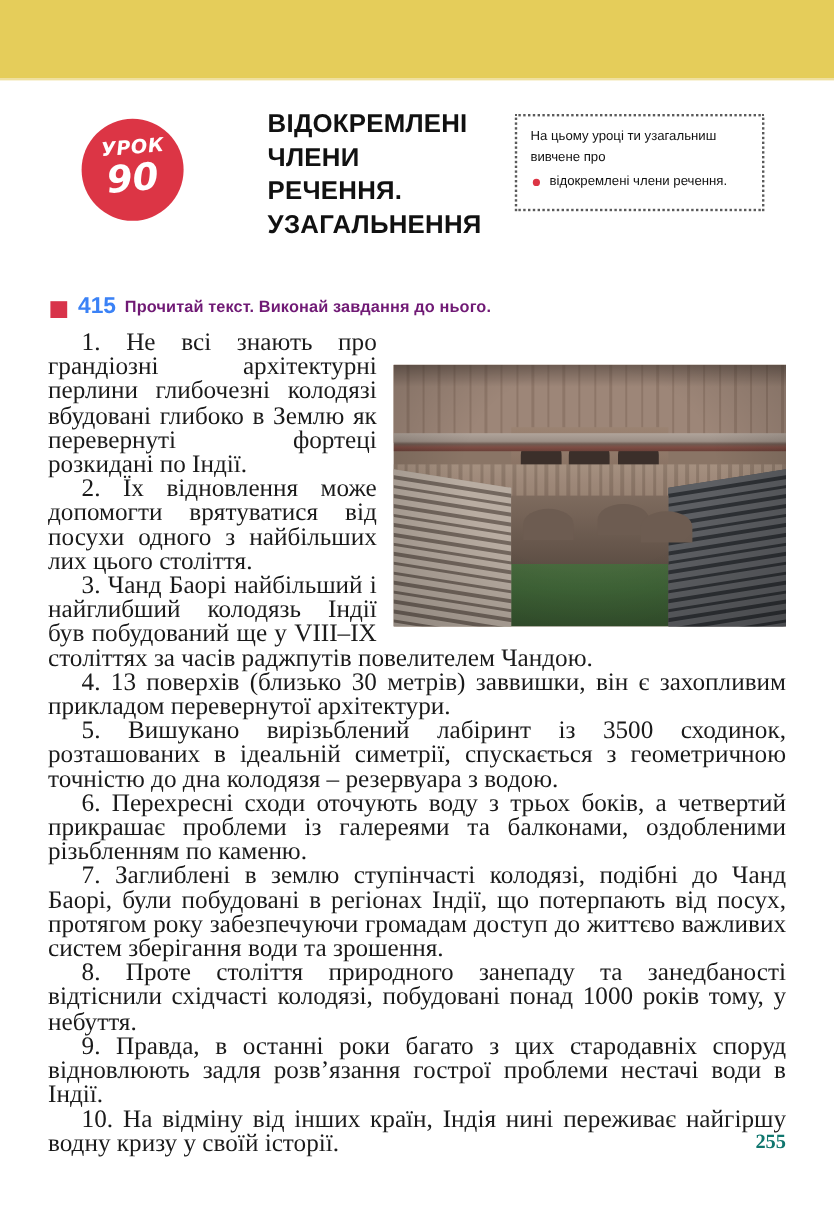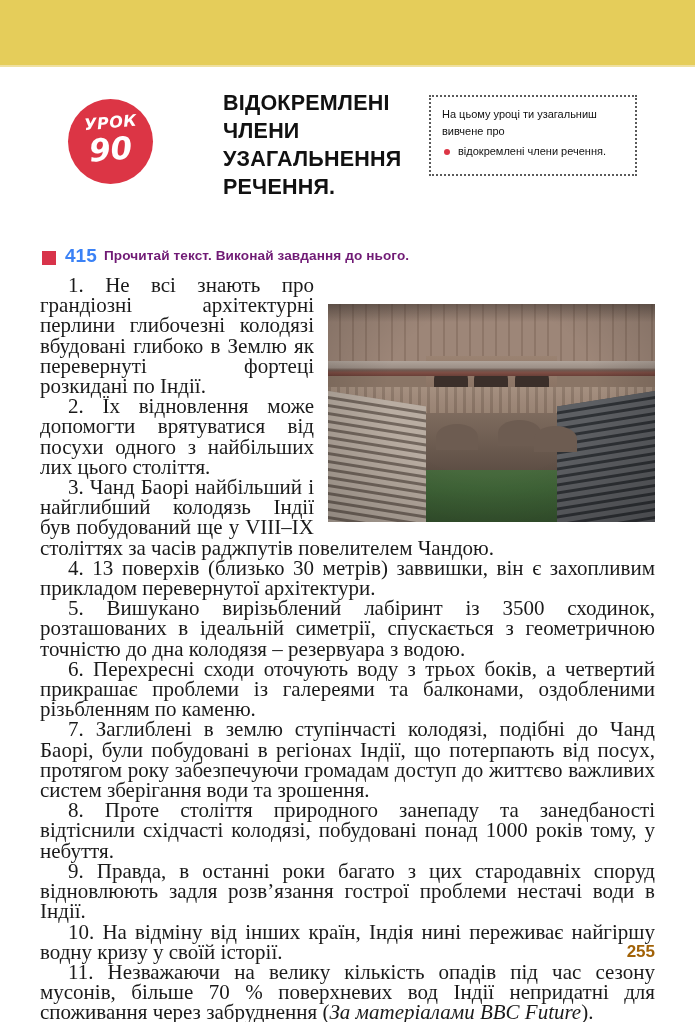--- a/index.html
+++ b/index.html
@@ -277,46 +277,46 @@
     background: radial-gradient(ellipse at 50% 40%, rgba(0,0,0,0) 45%, rgba(0,0,0,.22) 100%);
   }
 
   
   .page-number {
     position: absolute;
     top: 875px;
     left: 0;
     width: 655px;
     text-align: right;
-    font-family: Liberation Sans, sans-serif;
+    font-family: Liberation Serif, serif;
     font-size: 17px;
     font-weight: bold;
-    color: #a16207;
+    color: #0f766e;
   }
 </style>
 </head>
 <body>
 
 <div class="top-band"></div>
 <div class="top-band-edge"></div>
 
 <div class="page">
 
   <div class="lesson-header">
 
     <div class="lesson-badge">
       <span class="badge-word">УРОК</span>
       <span class="badge-num">90</span>
     </div>
 
     <div class="lesson-title">
       <span>ВІДОКРЕМЛЕНІ</span>
       <span>ЧЛЕНИ</span>
+      <span>РЕЧЕННЯ.</span>
       <span>УЗАГАЛЬНЕННЯ</span>
-      <span>РЕЧЕННЯ.</span>
     </div>
   </div>
 
   <div class="info-box">
     <p class="info-lead">На цьому уроці ти уза­гальниш вивчене про</p>
     <p class="info-item">
       <span class="bullet-dot"></span>
       <span>відокремлені члени речення.</span>
     </p>
   </div>
@@ -354,18 +354,17 @@
     <p>1. Не всі знають про грандіозні архітектурні перлини глибочезні колодязі вбудовані глибоко в Землю як перевернуті фортеці розкидані по Індії.</p>
     <p>2. Їх відновлення може допомогти врятуватися від посухи  одного з найбільших лих цього століття.</p>
     <p>3. Чанд Баорі  найбільший і найглибший колодязь Індії  був побудований ще у VIII–IX століттях за часів <b>раджпутів</b> повелителем Чандою.</p>
     <p>4. 13 поверхів (близько 30 метрів) заввишки, він є захопливим прикладом перевернутої архітектури.</p>
     <p>5. Вишукано вирізьблений <b>лабіринт</b> із 3500 сходинок, розташованих в ідеальній <b>симетрії</b>, спускається з геометричною точністю до дна колодязя – <b>резервуара</b> з водою.</p>
     <p>6. Перехресні сходи оточують воду з трьох боків, а четвертий прикрашає <b>проблеми</b> із <b>галереями</b> та балконами,  оздобленими різьбленням по каменю.</p>
     <p>7. Заглиблені в землю ступінчасті колодязі, подібні до Чанд Баорі, були побудовані в <b>регіонах</b> Індії, що потерпають від посух, протягом року забезпечуючи громадам доступ до життєво важливих систем зберігання води та зрошення.</p>
     <p>8. Проте століття природного занепаду та занедбаності відтіснили східчасті колодязі, побудовані понад 1000 років тому, у небуття.</p>
     <p>9. Правда, в останні роки багато з цих стародавніх споруд відновлюють задля розв’язання гострої проблеми нестачі води в Індії.</p>
     <p>10. На відміну від інших країн, Індія нині переживає найгіршу водну кризу у своїй історії.</p>
-    <p>11. Незважаючи на велику кількість опадів під час сезону мусонів, більше 70 % поверхневих вод Індії непридатні для споживання через забруднення (<i>За матеріалами BBC Future</i>).</p>
   </div>
 
   <div class="page-number">255</div>
 
 </div>
 
 </body></html>

